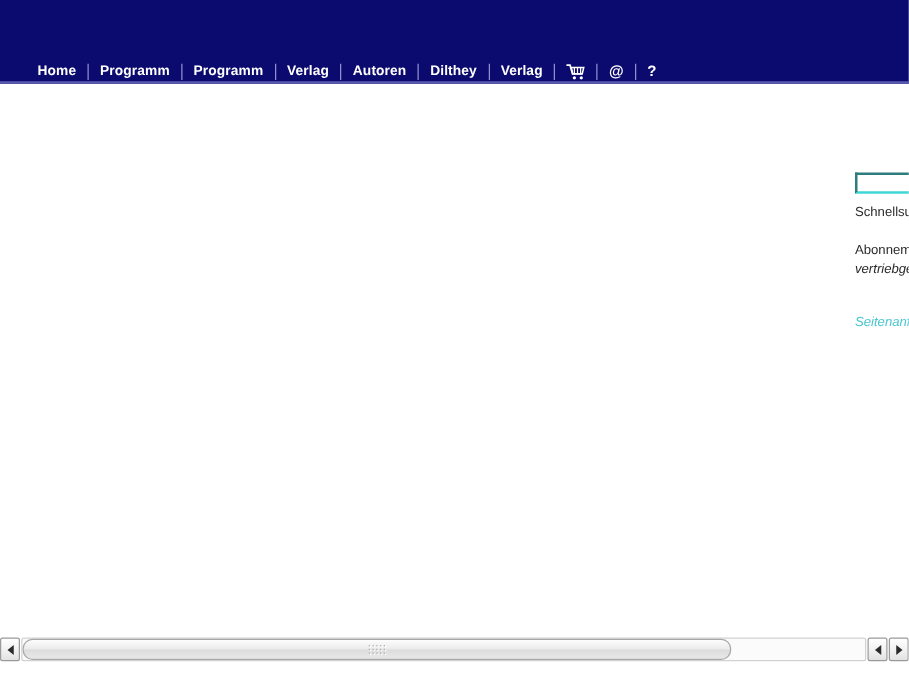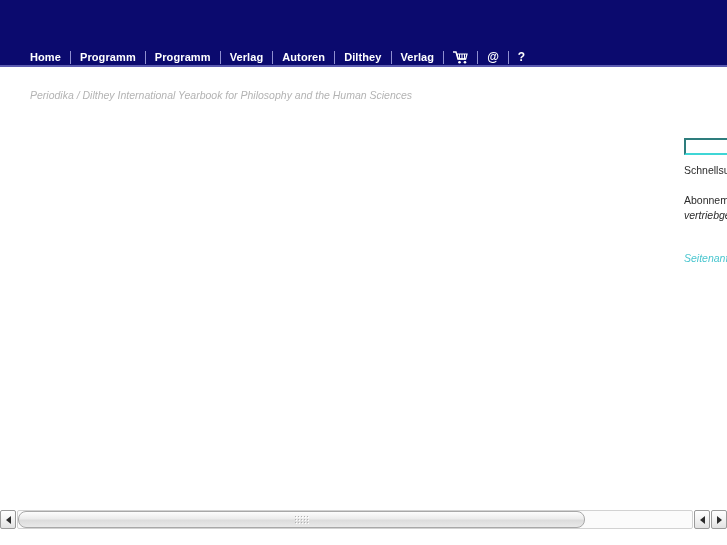--- a/index.html
+++ b/index.html
@@ -291,21 +291,20 @@
 
         <a class="nav-icon" href="#">@</a>
         <span class="nav-sep"></span>
 
         <a class="nav-icon" href="#">?</a>
 
       </div>
 
     </div>
 
-    <div class="breadcrumb">Periodika / Dilthey International Yearbook for Philosophy and the Human Sciences</div>
 
     <div class="content"></div>
 
     <div class="sidebar">
 
       <input class="search-box" type="text" placeholder="" style="">
 
       <div class="search-label">Schnellsuche</div>
 
       <div class="sidebar-note">

